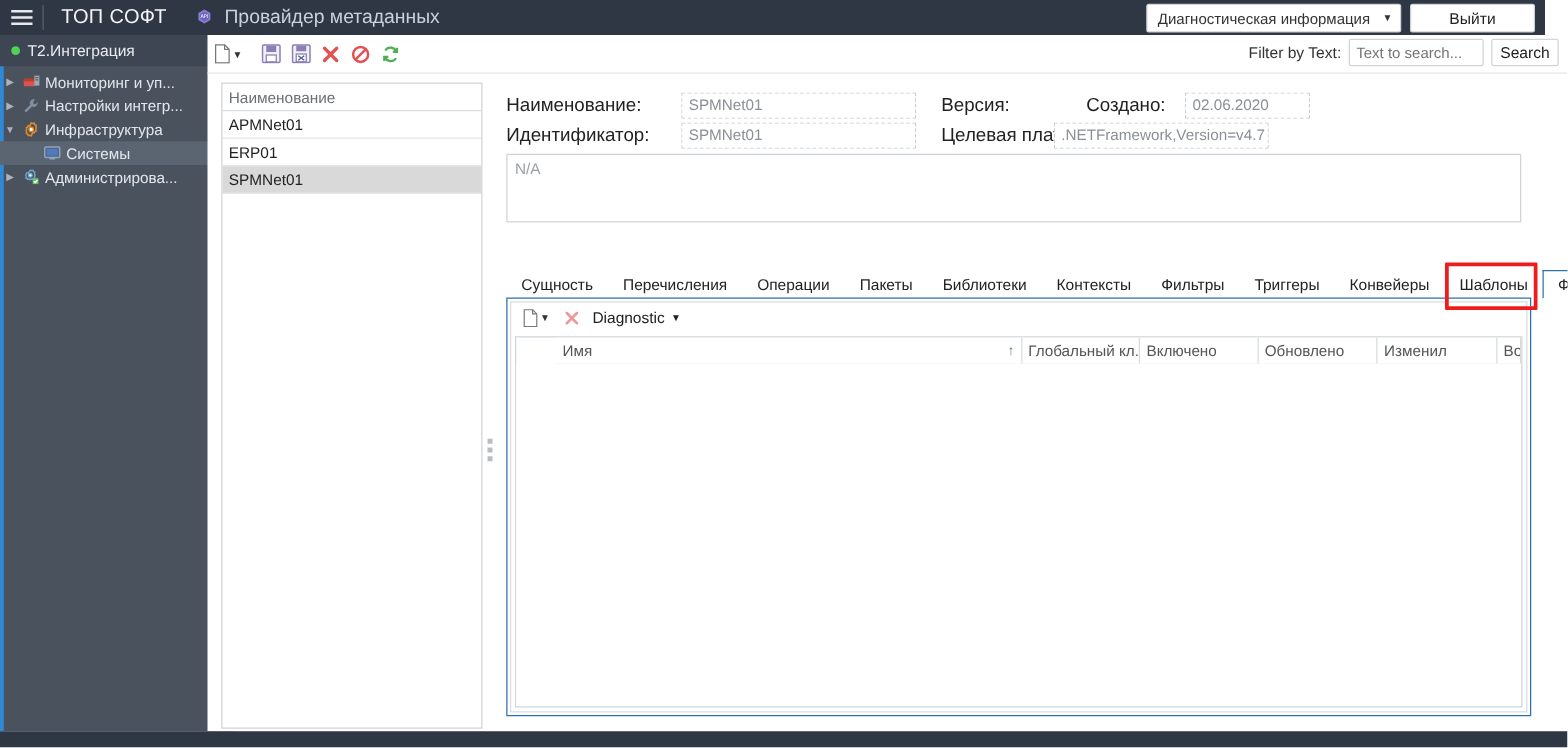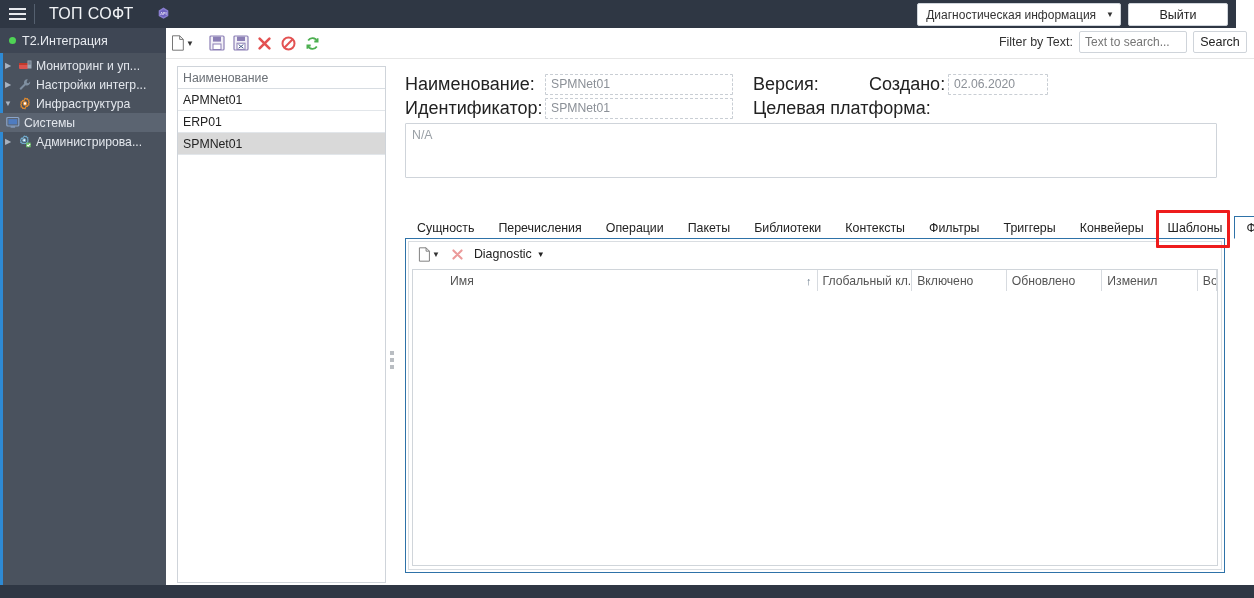--- a/index.html
+++ b/index.html
@@ -42,21 +42,21 @@
   .side-group .chev{margin-left:auto;margin-right:9px;color:#b7bfcb;font-size:10px;line-height:1;}
   .side-items{padding-top:3px;}
   .side-item{
     position:relative;height:19px;display:flex;align-items:center;
     color:#e3e7ed;font-size:12.2px;white-space:nowrap;cursor:pointer;overflow:hidden;
   }
   .side-item .arrow{width:16px;text-align:center;color:#a9b2bf;font-size:8px;flex:0 0 auto;}
   .side-item .arrow.down{font-size:8px;}
   .side-item .ico{width:17px;height:15px;flex:0 0 auto;display:flex;align-items:center;justify-content:center;}
   .side-item .lbl{padding-left:3px;}
-  .side-item.child{padding-left:4px;}
+  .side-item.child{padding-left:33px;}
   .side-item.selected{background:#5b6471;}
 
   
   .main{position:absolute;left:166px;top:28px;width:1088px;height:557px;background:#fff;}
   .toolbar{position:relative;height:30px;border-bottom:1px solid #e6e6e6;display:flex;align-items:center;}
   .tb-ico{width:24px;height:26px;display:flex;align-items:center;justify-content:center;cursor:pointer;}
   .tb-caret{font-size:8px;color:#333;margin-left:-4px;margin-right:6px;cursor:pointer;}
   .tb-gap{width:5px;}
   .filter-zone{position:absolute;right:7px;top:3px;display:flex;align-items:center;gap:6px;}
   .filter-lbl{font-size:12.5px;color:#333;}
@@ -76,21 +76,21 @@
   .list-row.selected{background:#d9d9d9;}
 
   
   .splitter{position:absolute;left:219px;top:38px;width:14px;height:515px;cursor:col-resize;}
   .splitter .grip{position:absolute;left:5px;top:285px;display:flex;flex-direction:column;gap:3px;}
   .splitter .grip i{display:block;width:4px;height:4px;background:#b9bdc2;}
 
   
   .form{position:absolute;left:239px;top:44px;width:840px;}
   .frow{display:flex;align-items:center;height:24px;}
-  .flabel{font-size:18px;color:#222;white-space:nowrap;}
+  .flabel{font-size:15px;color:#222;white-space:nowrap;}
   .finput{
     height:19px;border:1px dashed #c9ced4;border-radius:1px;background:#fff;
     display:flex;align-items:center;padding:0 5px;color:#8b9097;font-size:12.2px;
     overflow:hidden;white-space:nowrap;
   }
   .desc-label{font-size:12.5px;color:#222;margin-top:6px;}
   .desc-box{
     margin-top:3px;width:812px;height:55px;border:1px solid #cfd4da;border-radius:1px;background:#fff;
     color:#9aa0a6;font-size:12.3px;padding:4px 6px;box-sizing:border-box;
   }
@@ -140,20 +140,21 @@
     </div>
     <div class="brand-div"></div>
     <div class="brand">ТОП СОФТ</div>
     <div class="api-badge">
       <svg width="15" height="15" viewBox="0 0 15 15">
         <polygon points="7.5,0.6 12.3,3.4 12.3,9 7.5,11.8 2.7,9 2.7,3.4" fill="#8a7fd0"></polygon>
         <polygon points="7.5,2.2 10.9,4.2 10.9,8.2 7.5,10.2 4.1,8.2 4.1,4.2" fill="#6f63c0"></polygon>
         <text x="7.5" y="7.6" font-size="4" fill="#ffffff" text-anchor="middle" font-family="DejaVu Sans, sans-serif">API</text>
       </svg>
     </div>
+    <div class="app-title">Провайдер метаданных</div>
 
     <div class="topbar-right">
       <div class="diag-select">
         <span>Диагностическая информация</span>
         <span class="caret">▼</span>
       </div>
       <div class="logout-btn">
         <span>Выйти</span>
       </div>
     </div>
@@ -310,20 +311,21 @@
         <span class="flabel" style="width:140px">Наименование:</span>
         <span class="finput" style="width:176px">SPMNet01</span>
         <span class="flabel" style="width:110px;padding-left:20px;box-sizing:border-box">Версия:</span>
         <span class="flabel" style="width:105px;padding-left:26px;box-sizing:border-box">Создано:</span>
         <span class="finput" style="width:88px">02.06.2020</span>
       </div>
       <div class="frow">
         <span class="flabel" style="width:140px">Идентификатор:</span>
         <span class="finput" style="width:176px">SPMNet01</span>
         <span class="flabel" style="width:110px;padding-left:20px;box-sizing:border-box">Целевая платформа:</span>
+        <span class="finput" style="width:160px">.NETFramework,Version=v4.7</span>
       </div>
       <div class="desc-box">N/A</div>
     </div>
 
     <div class="tabzone">
       <div class="tabstrip">
         <div class="tab">Сущность</div>
         <div class="tab">Перечисления</div>
         <div class="tab">Операции</div>
         <div class="tab">Пакеты</div>

